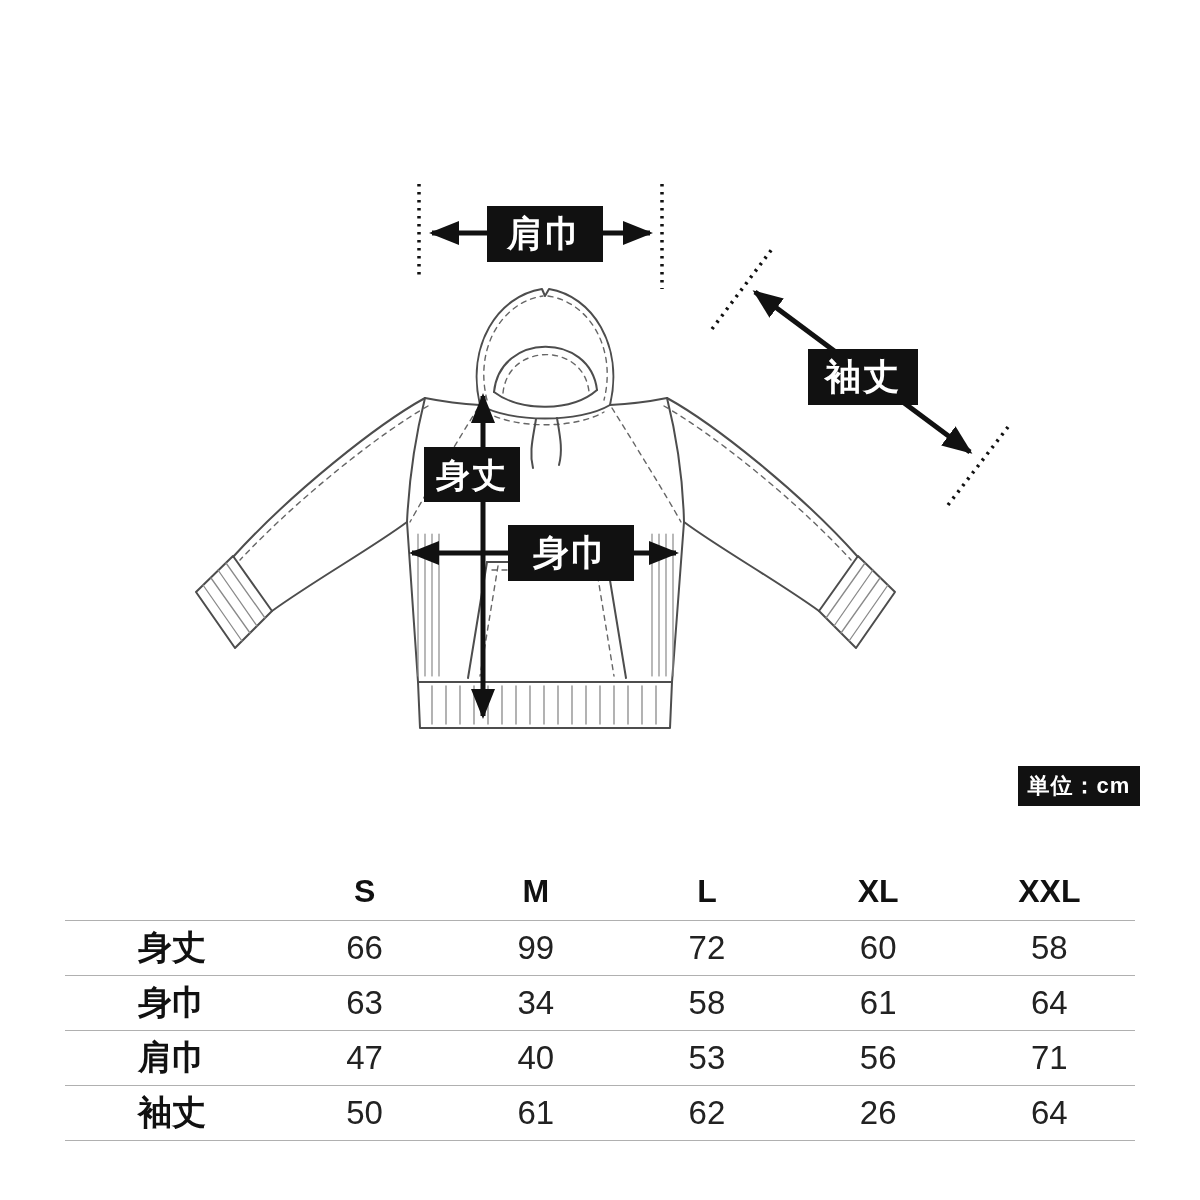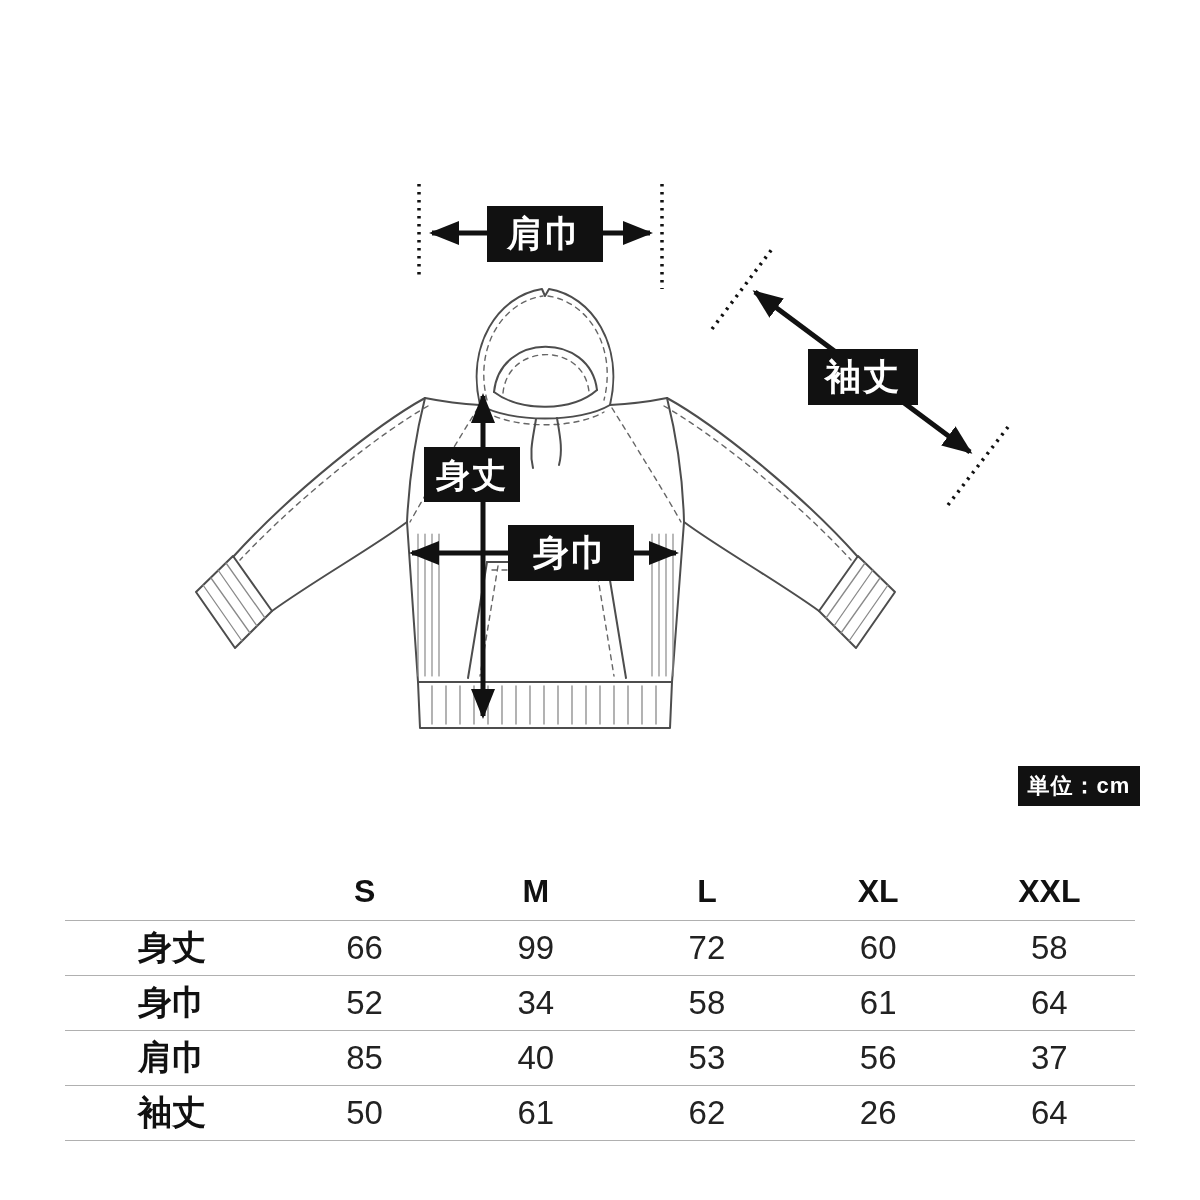--- a/index.html
+++ b/index.html
@@ -156,33 +156,33 @@
     <tr>
       <th>身丈</th>
       <td>66</td>
       <td>99</td>
       <td>72</td>
       <td>60</td>
       <td>58</td>
     </tr>
     <tr>
       <th>身巾</th>
-      <td>52</td>
+      <td>63</td>
       <td>34</td>
       <td>58</td>
       <td>61</td>
       <td>64</td>
     </tr>
     <tr>
       <th>肩巾</th>
-      <td>85</td>
+      <td>47</td>
       <td>40</td>
       <td>53</td>
       <td>56</td>
-      <td>37</td>
+      <td>71</td>
     </tr>
     <tr>
       <th>袖丈</th>
       <td>50</td>
       <td>61</td>
       <td>62</td>
       <td>26</td>
       <td>64</td>
     </tr>
   </tbody>

